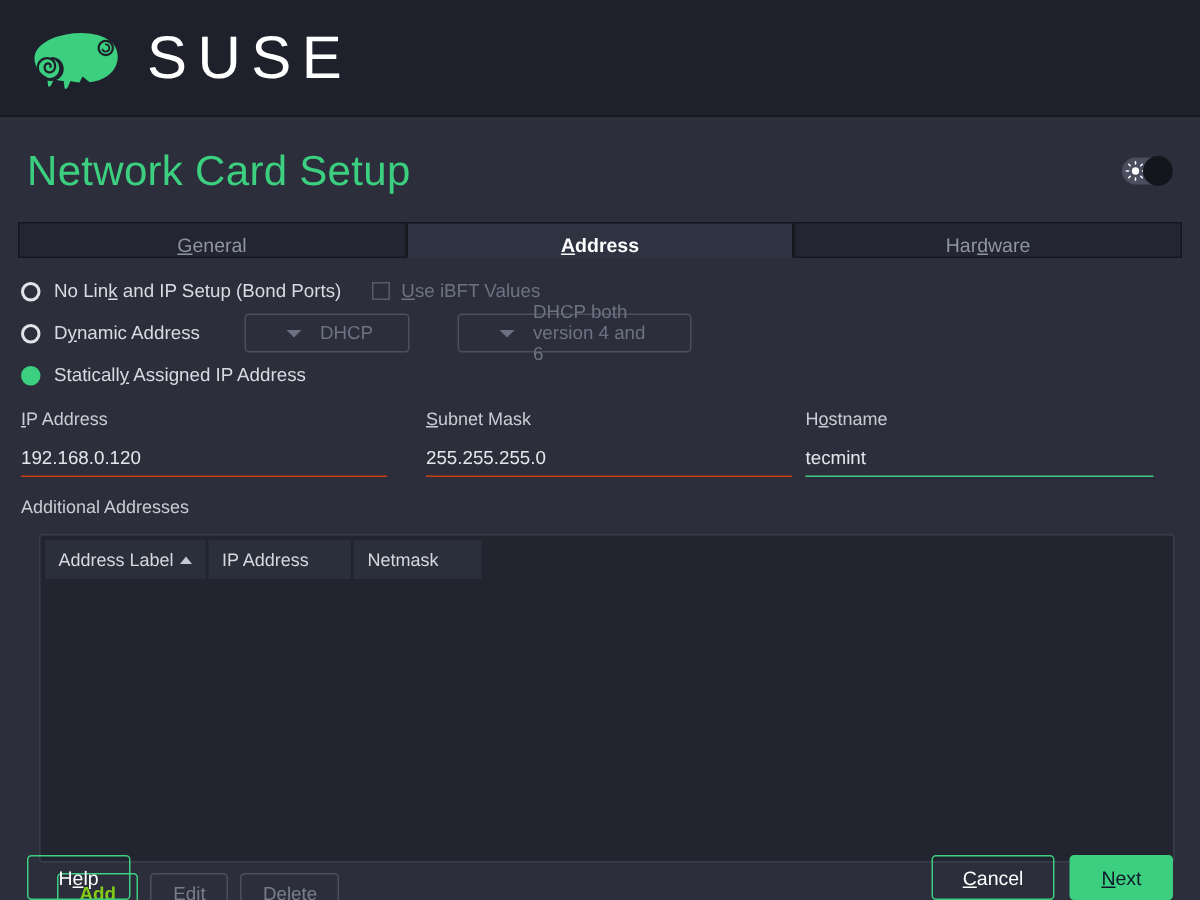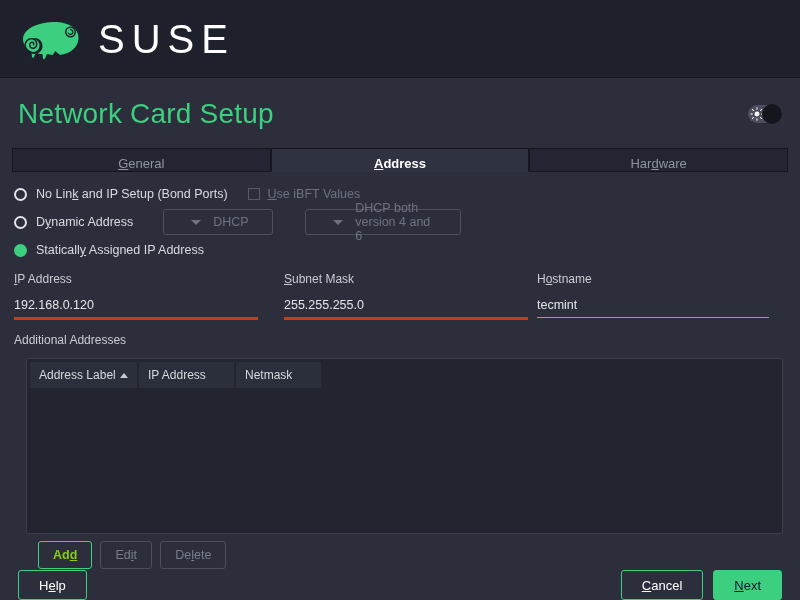--- a/index.html
+++ b/index.html
@@ -158,34 +158,34 @@
 
   .field-label {
     font-size: 12px;
     color: #c9ccd4;
     margin-bottom: 12px;
   }
   .field-value {
     font-size: 12.5px;
     color: #e3e5ea;
     padding-bottom: 5px;
-    border-bottom: 3px solid #c2410c;
+    border-bottom: 1px solid #c2410c;
   }
   .field-value.focused { border-bottom: 1px solid #3bcf7f; }
 
   .section-label {
     font-size: 12px;
     color: #c9ccd4;
     margin-top: 13px;
   }
 
   
   .table-box {
     margin: 11px 17px 0 26px;
-    height: 176px;
+    height: 219px;
     background: #22252f;
     border: 1px solid #3a3e4c;
     border-radius: 2px;
     overflow: hidden;
   }
   .table-head { display: flex; padding: 3px 0 0 3px; }
   .th {
     height: 26px;
     background: #2b2f3b;
     display: flex;

